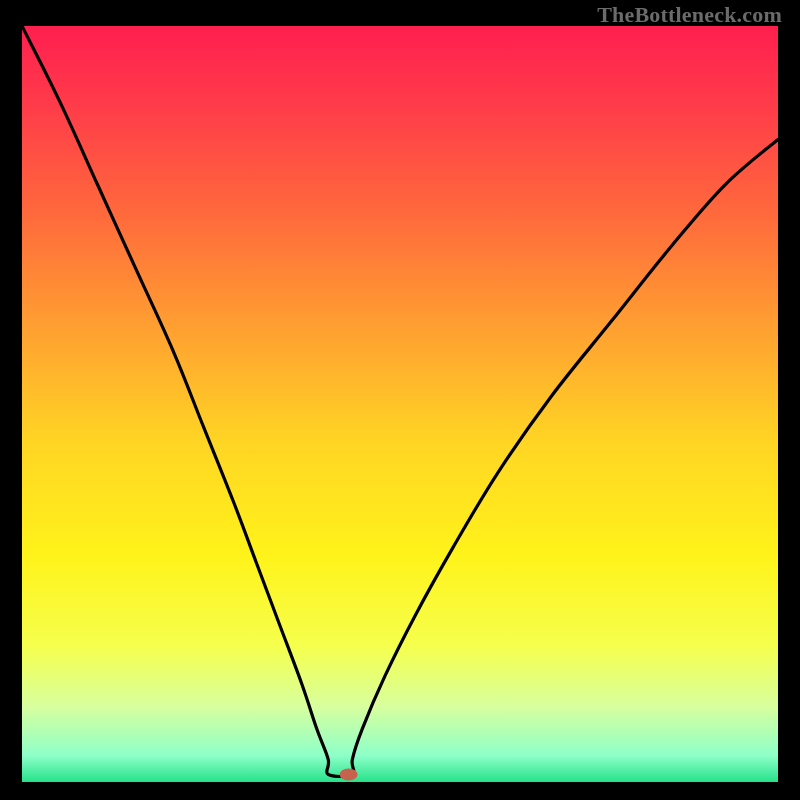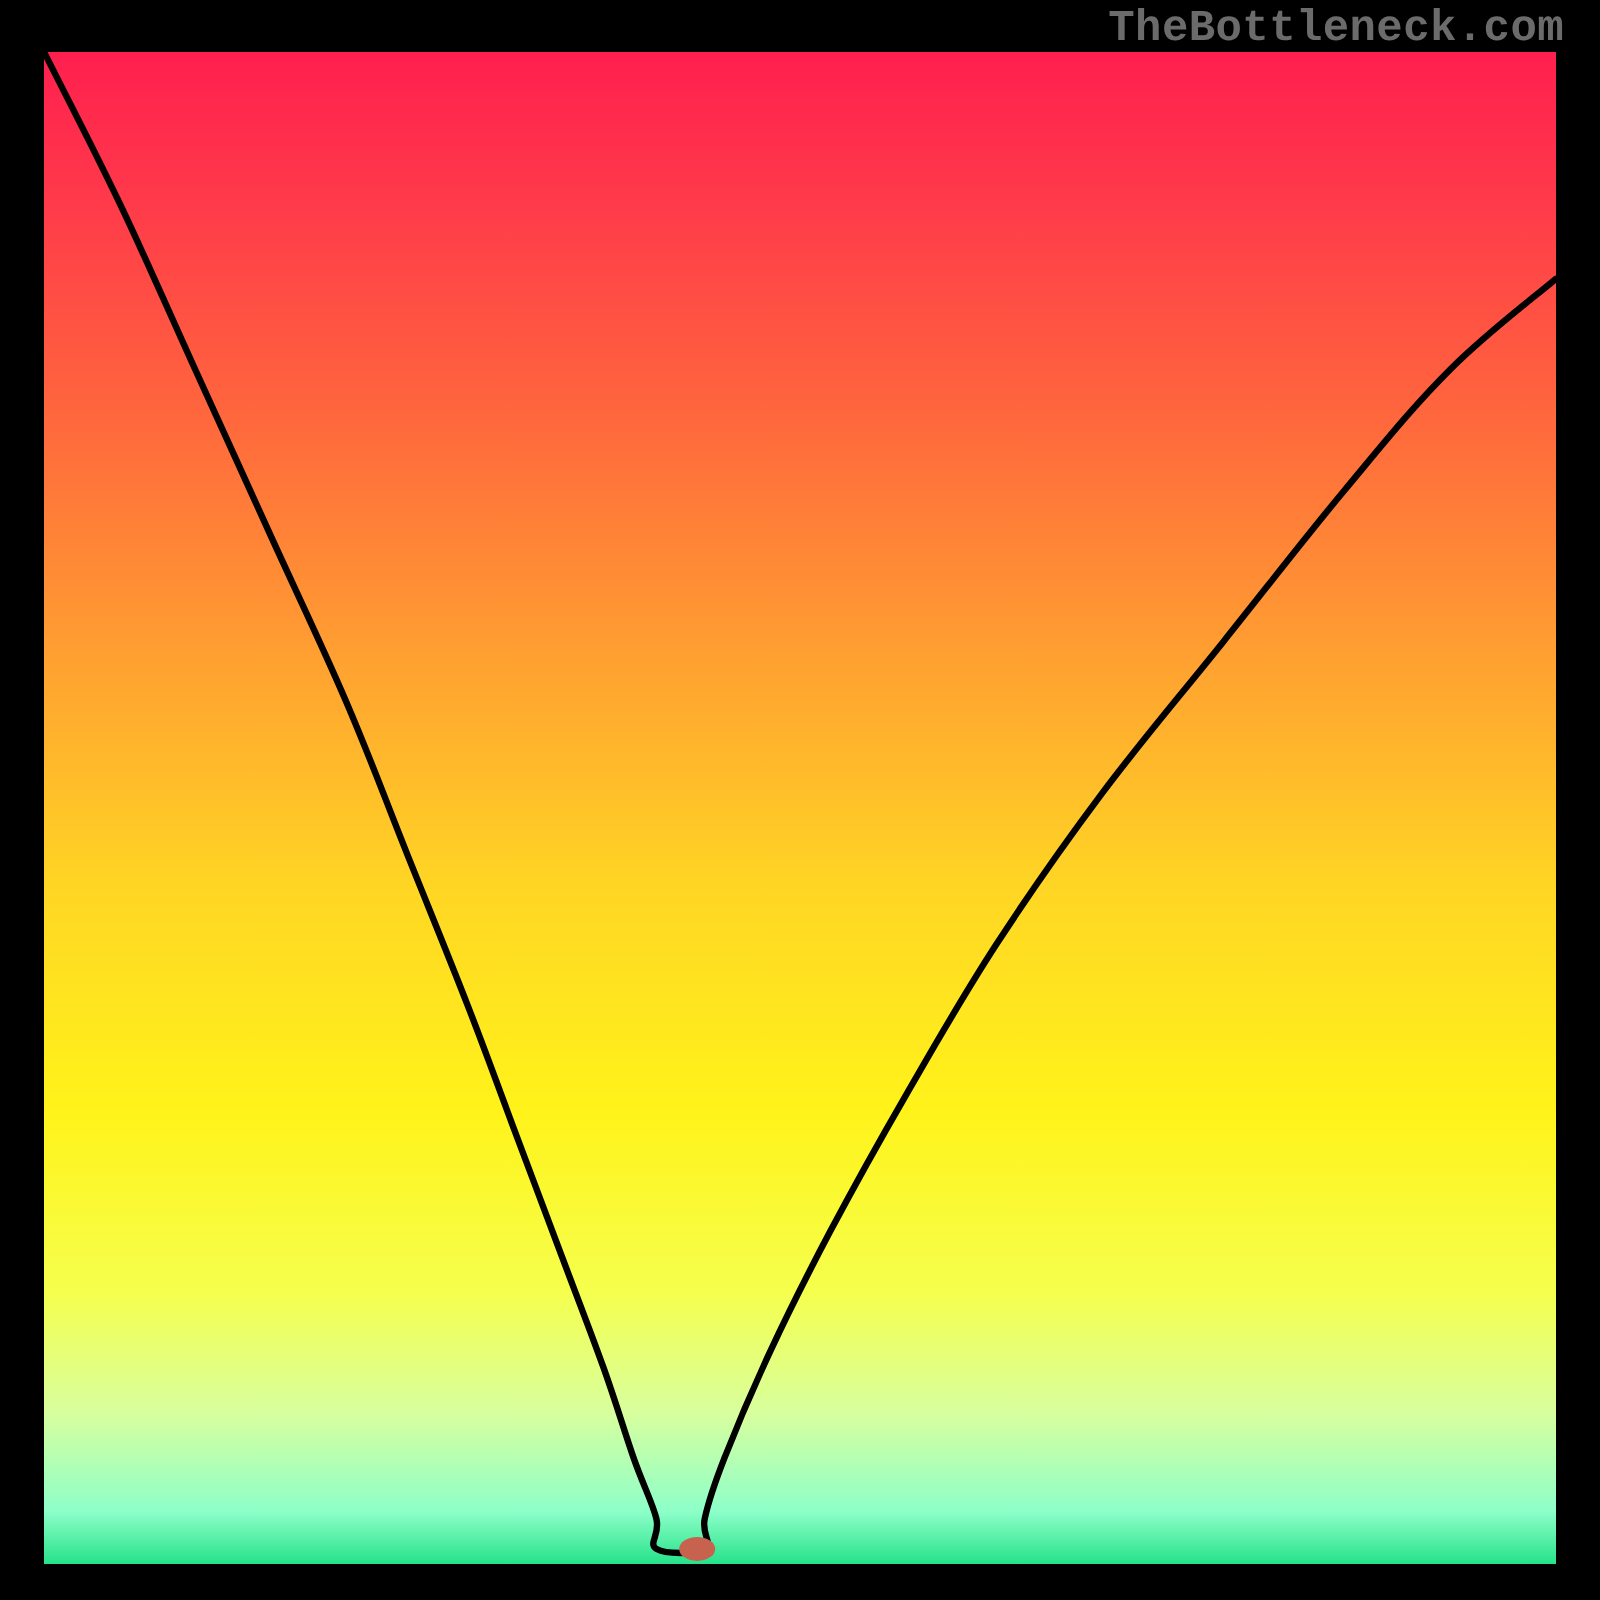--- a/index.html
+++ b/index.html
@@ -7,21 +7,21 @@
   .frame {
     position: relative;
     width: 800px;
     height: 800px;
     background: #000;
   }
   .watermark {
     position: absolute;
     top: 2px;
     right: 18px;
-    font-family: Liberation Mono, monospace;
+    font-family: Liberation Serif, serif;
     font-size: 22px;
     font-weight: 600;
     color: #6b6b6b;
     letter-spacing: 0.2px;
     z-index: 10;
   }
   .plot {
     position: absolute;
     left: 22px;
     top: 26px;

